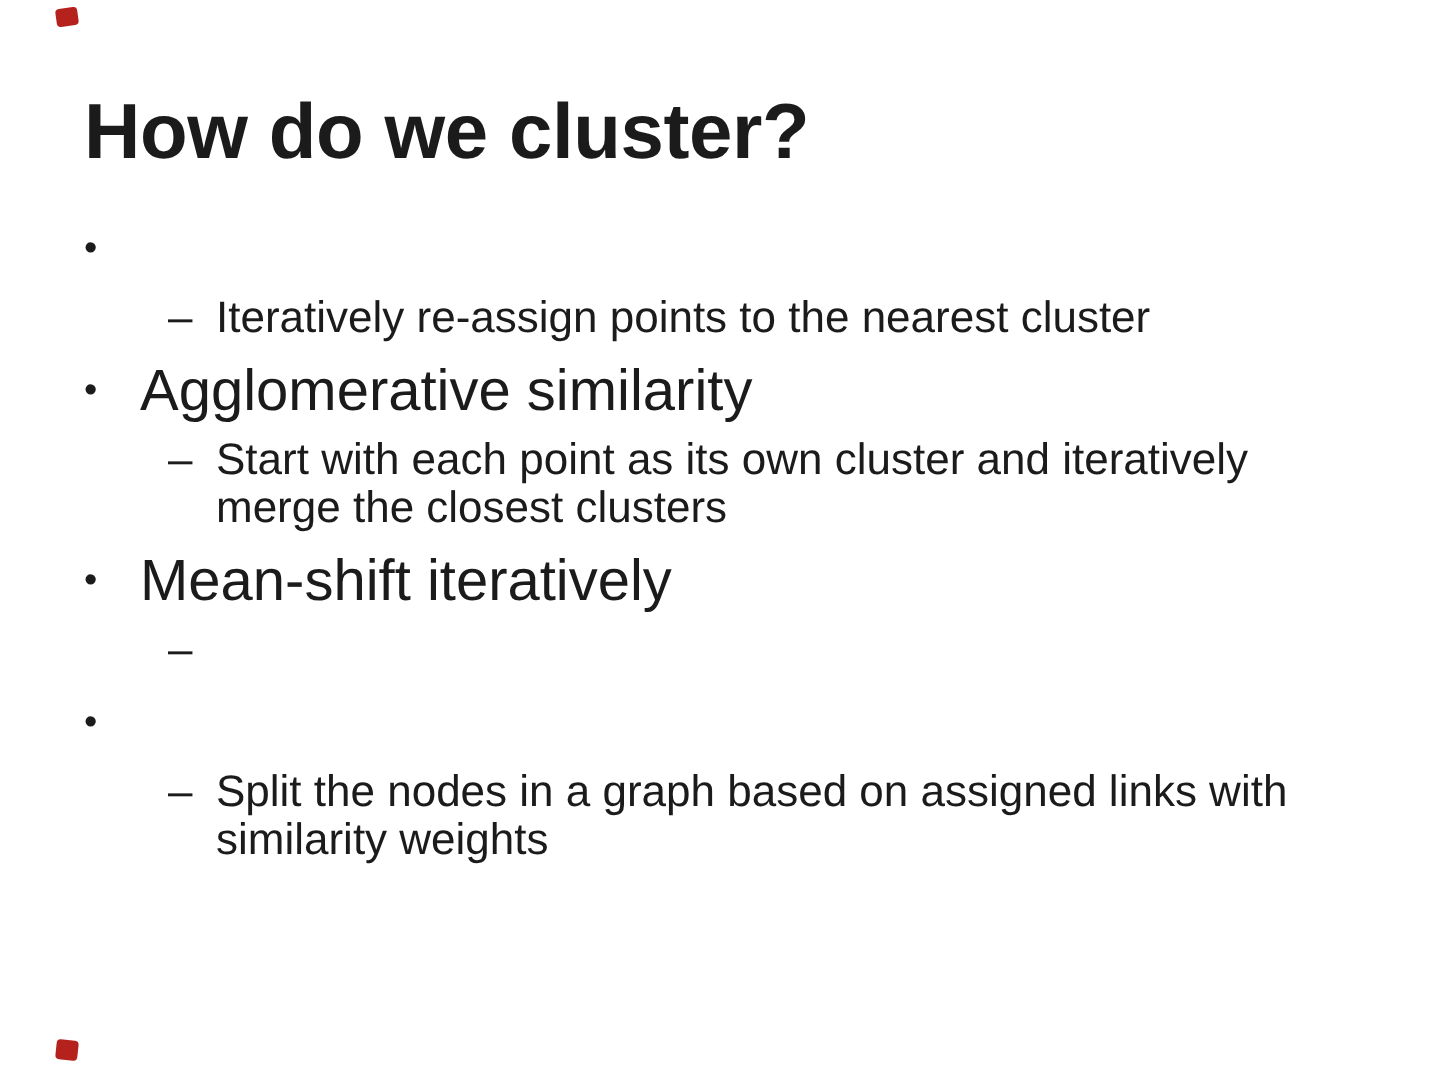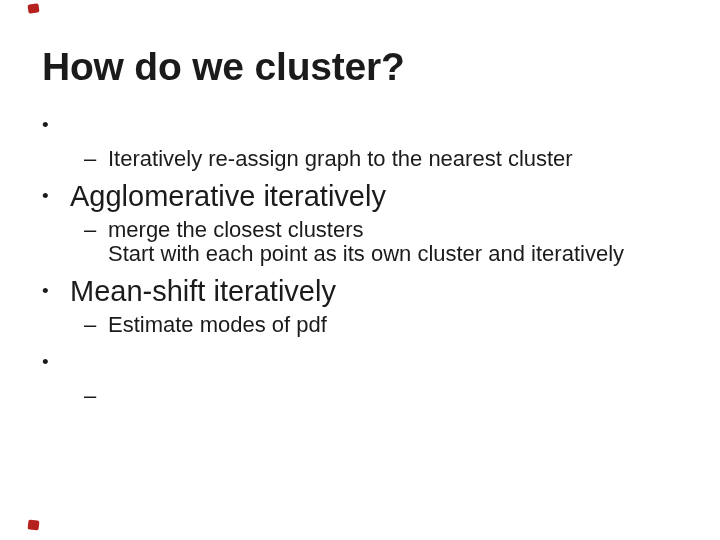--- a/index.html
+++ b/index.html
@@ -86,54 +86,55 @@
   <h1 class="title">How do we cluster?</h1>
 
   <div class="body" id="bullet-container">
   <div class="bullet-group">
     <div class="l1">
       <span class="glyph">•</span>
     </div>
     <div class="l2">
       <span class="glyph">–</span>
       <span class="sub-text">
-            <div class="sub-line">Iteratively re-assign graph to the nearest cluster</div>
+            <div class="sub-line">Iteratively re-assign points to the nearest cluster</div>
           </span>
     </div>
   </div>
 
   <div class="bullet-group">
     <div class="l1">
       <span class="glyph">•</span>
-      <span class="l1-text">Agglomerative iteratively</span>
+      <span class="l1-text">Agglomerative similarity</span>
     </div>
     <div class="l2">
       <span class="glyph">–</span>
       <span class="sub-text">
+            <div class="sub-line">Start with each point as its own cluster and iteratively</div>
             <div class="sub-line">merge the closest clusters</div>
-            <div class="sub-line">Start with each point as its own cluster and iteratively</div>
           </span>
     </div>
   </div>
 
   <div class="bullet-group">
     <div class="l1">
       <span class="glyph">•</span>
       <span class="l1-text">Mean-shift iteratively</span>
     </div>
     <div class="l2">
       <span class="glyph">–</span>
-      <span class="sub-text">
-            <div class="sub-line">Estimate modes of pdf</div>
-          </span>
     </div>
   </div>
 
   <div class="bullet-group">
     <div class="l1">
       <span class="glyph">•</span>
     </div>
     <div class="l2">
       <span class="glyph">–</span>
+      <span class="sub-text">
+            <div class="sub-line">Split the nodes in a graph based on assigned links with</div>
+            <div class="sub-line">similarity weights</div>
+          </span>
     </div>
   </div>
 </div>
 </div>
 
 </body></html>

